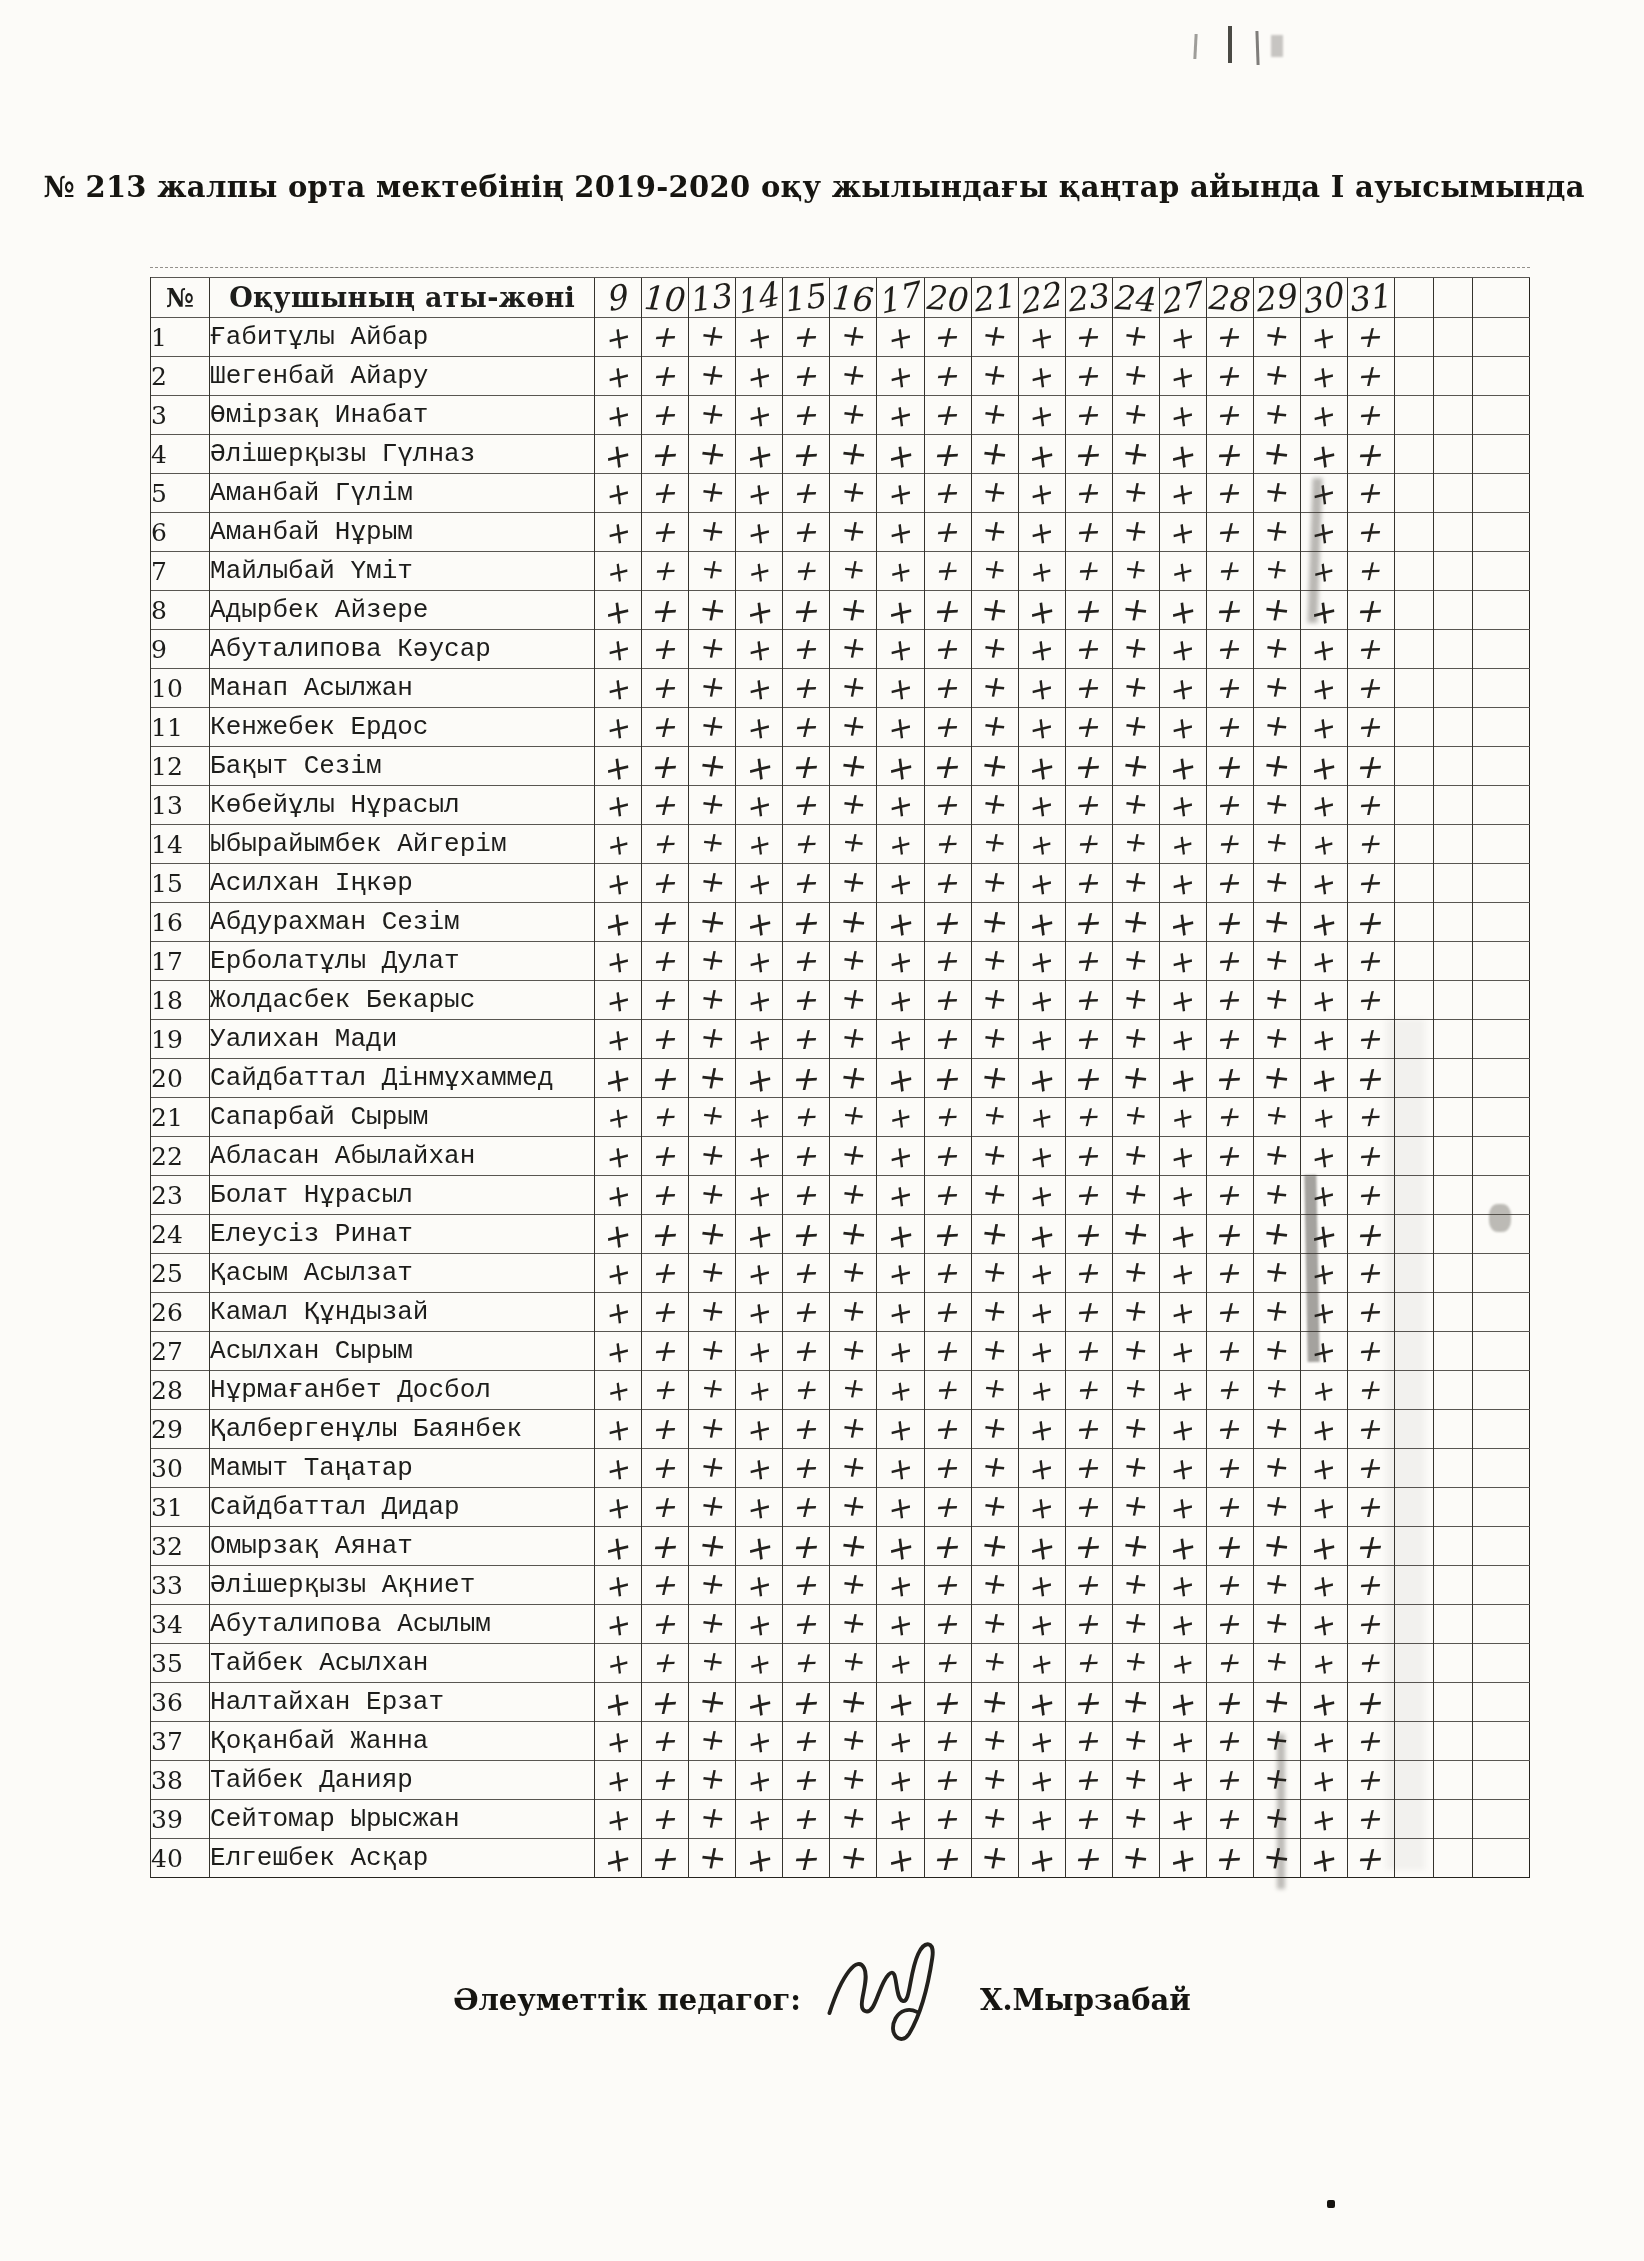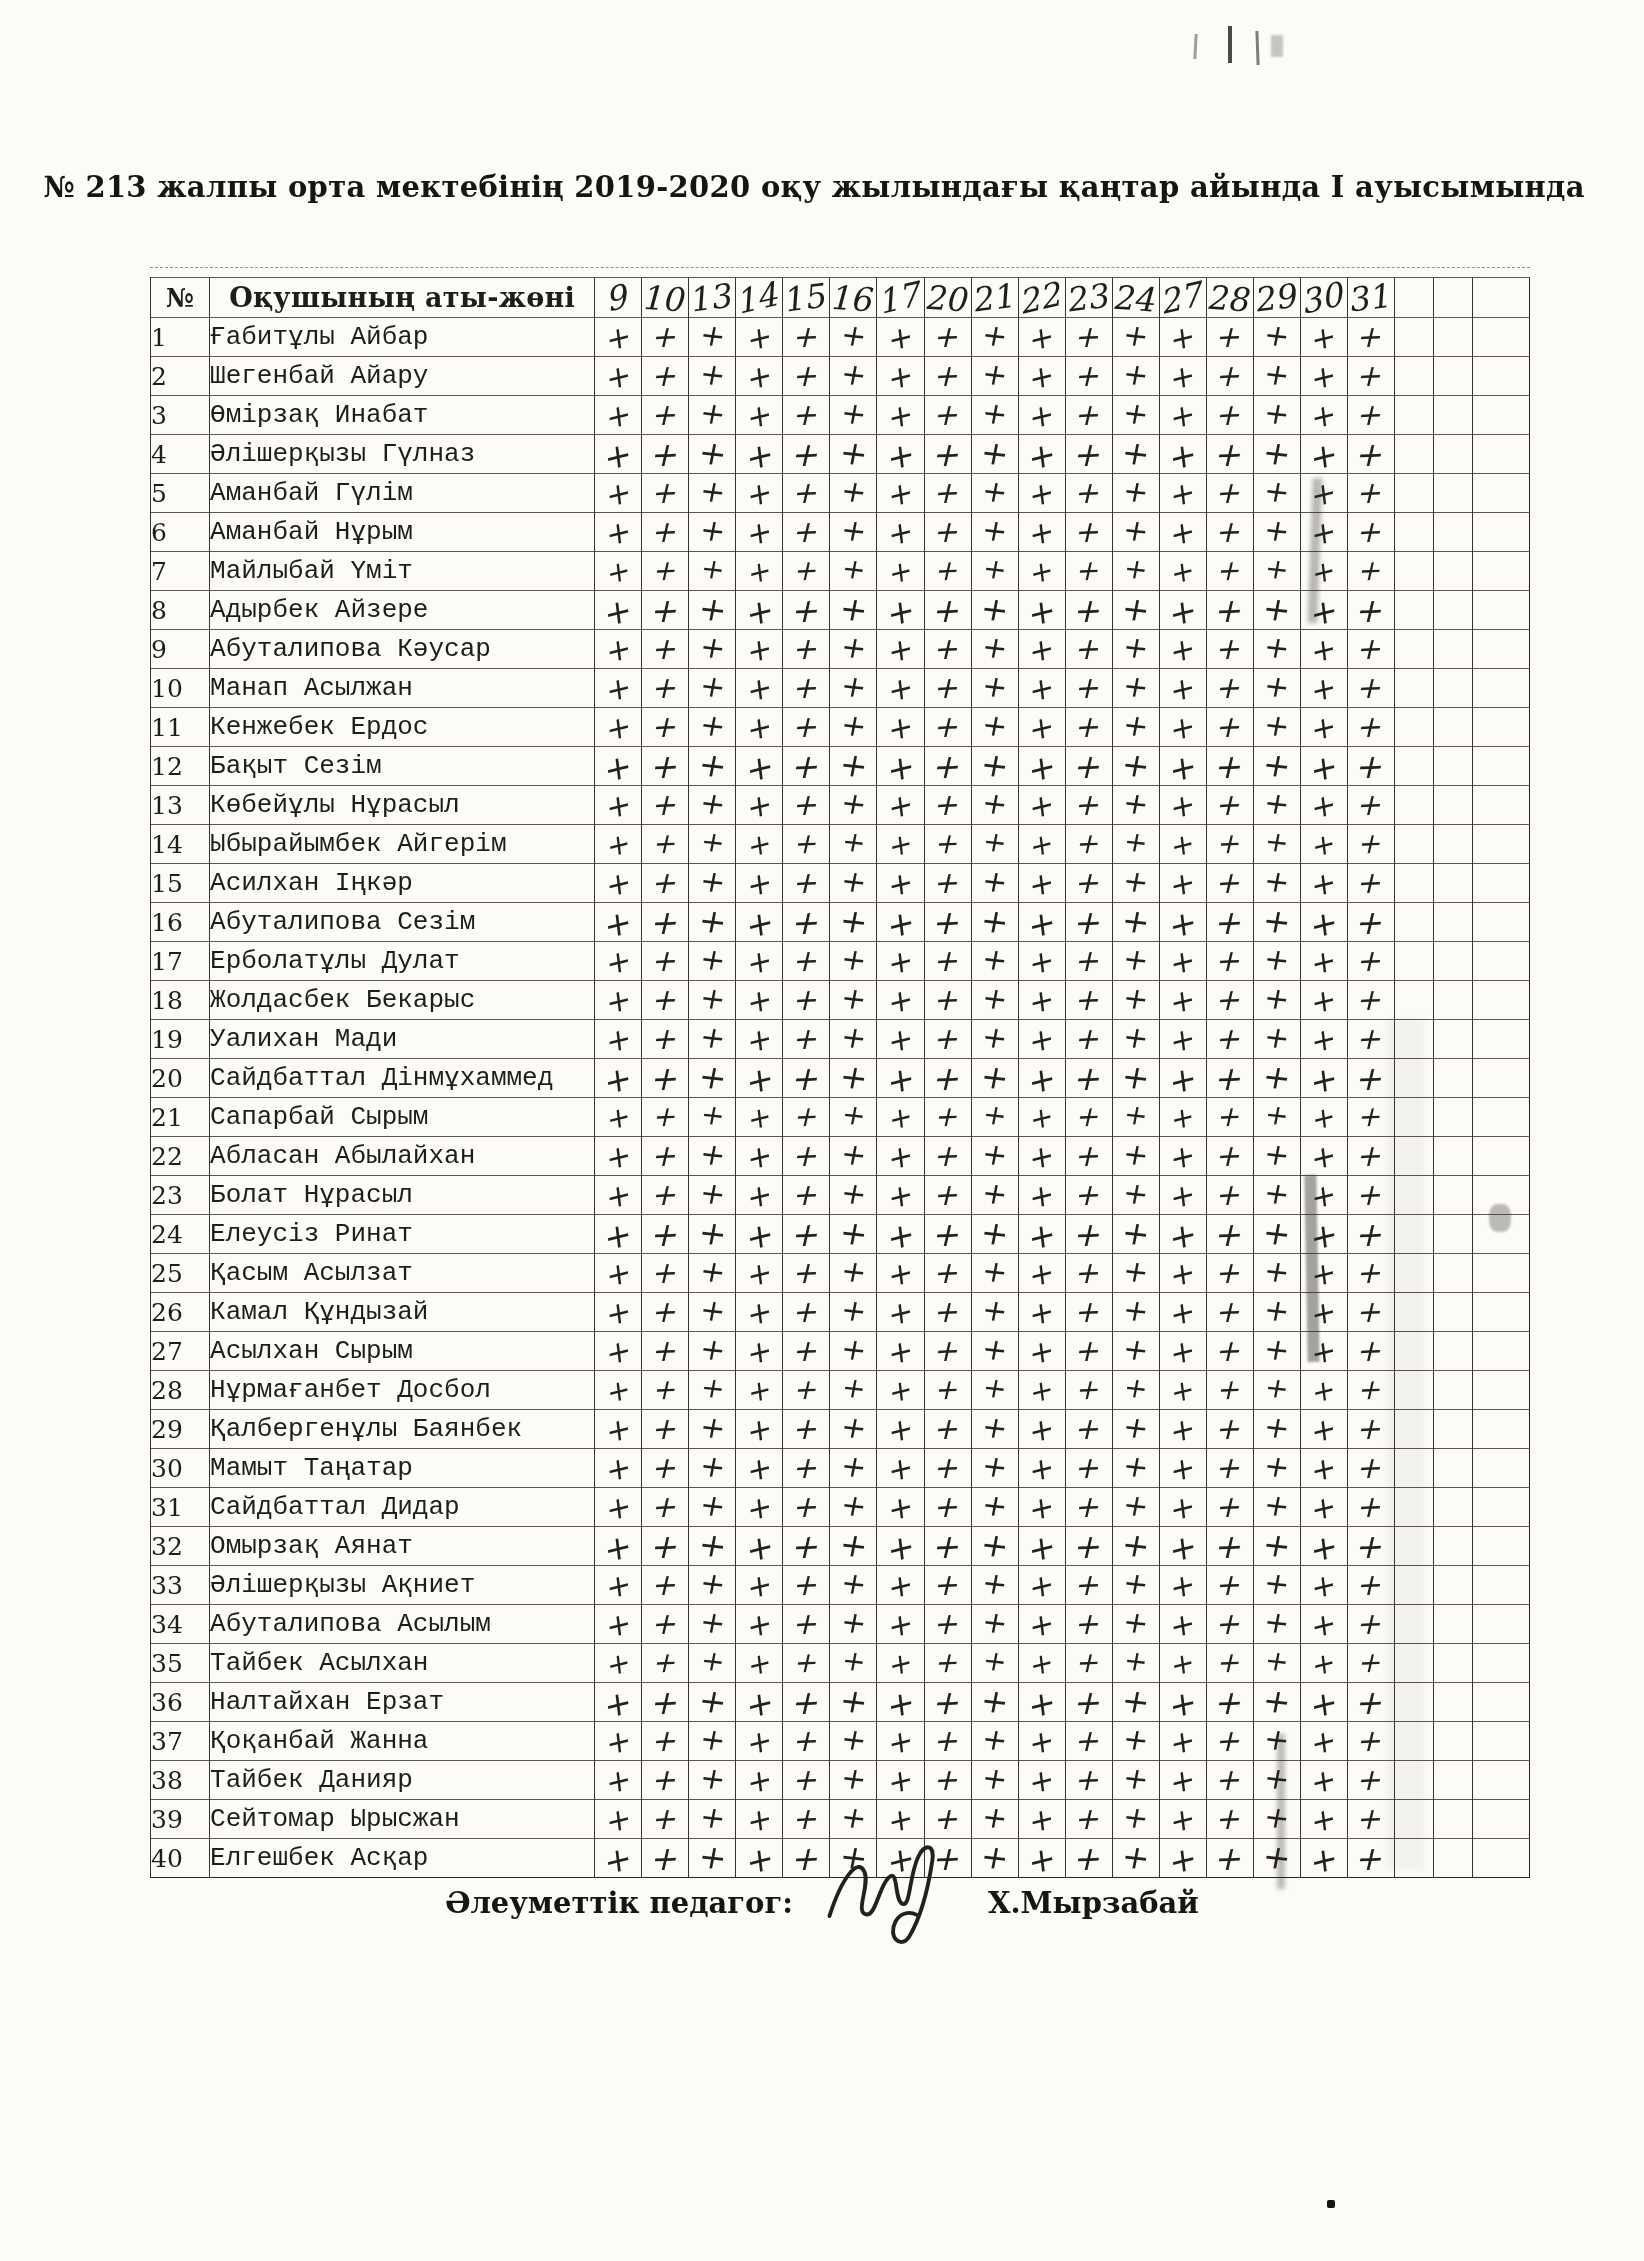--- a/index.html
+++ b/index.html
@@ -70,23 +70,23 @@
     font-size:30px;line-height:1;color:#23211d;
     transform:rotate(-9deg) skewX(-10deg);
   }
   .mark-cell:nth-child(3n) .mark{transform:rotate(-14deg) skewX(-7deg) translateY(1.3px);}
   .mark-cell:nth-child(3n+1) .mark{transform:rotate(-2deg) skewX(-15deg);}
   .mark-cell:nth-child(3n+2) .mark{transform:rotate(6deg) skewX(-5deg) translateY(-1.3px);}
   tbody tr:nth-child(4n) .mark{font-size:33px;}
   tbody tr:nth-child(7n) .mark{font-size:28px;}
   
   .footer{
-    position:absolute;left:0;right:0;top:1839px;
+    position:absolute;left:0;right:0;top:1936px;
     display:flex;justify-content:center;align-items:flex-end;
-    gap:30px;
+    gap:22px;
   }
   .footer-label,.signer-name{
     font-size:29px;font-weight:bold;color:#161511;
     line-height:1;padding-bottom:11.6px;
   }
   .signature-svg{display:block;margin-bottom:-17px;}
   
   .artifact{position:absolute;pointer-events:none;}
   .streak-a{left:1310px;top:478px;width:9.7px;height:145px;background:rgba(48,44,38,.32);filter:blur(1.9px);transform:rotate(2deg);}
   .streak-b{left:1306px;top:1175px;width:11.6px;height:187px;background:rgba(42,39,34,.42);filter:blur(1.3px);transform:rotate(-1deg);}
@@ -526,21 +526,21 @@
           <td class="mark-cell"><span class="mark">+</span></td>
           <td class="mark-cell"><span class="mark">+</span></td>
           <td class="mark-cell"><span class="mark">+</span></td>
           <td class="mark-cell"><span class="mark">+</span></td>
           <td></td>
           <td></td>
           <td></td>
         </tr>
         <tr>
           <td class="num-cell">16</td>
-          <td class="name-cell">Абуталипова Сезім</td>
+          <td class="name-cell">Абдурахман Сезім</td>
           <td class="mark-cell"><span class="mark">+</span></td>
           <td class="mark-cell"><span class="mark">+</span></td>
           <td class="mark-cell"><span class="mark">+</span></td>
           <td class="mark-cell"><span class="mark">+</span></td>
           <td class="mark-cell"><span class="mark">+</span></td>
           <td class="mark-cell"><span class="mark">+</span></td>
           <td class="mark-cell"><span class="mark">+</span></td>
           <td class="mark-cell"><span class="mark">+</span></td>
           <td class="mark-cell"><span class="mark">+</span></td>
           <td class="mark-cell"><span class="mark">+</span></td>

